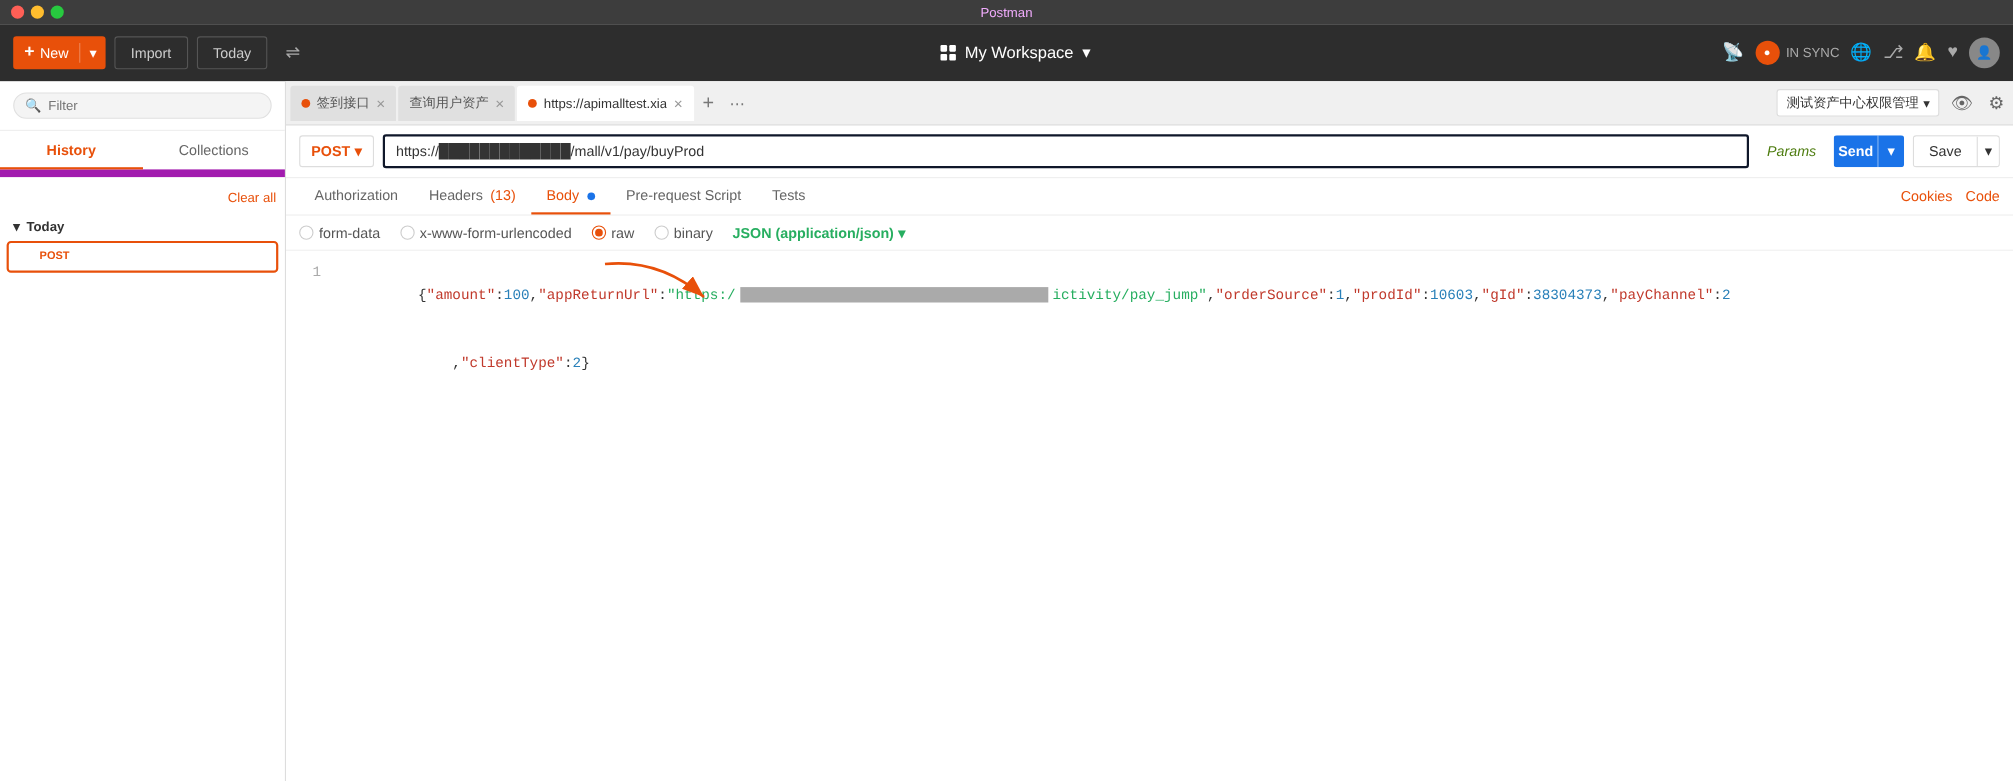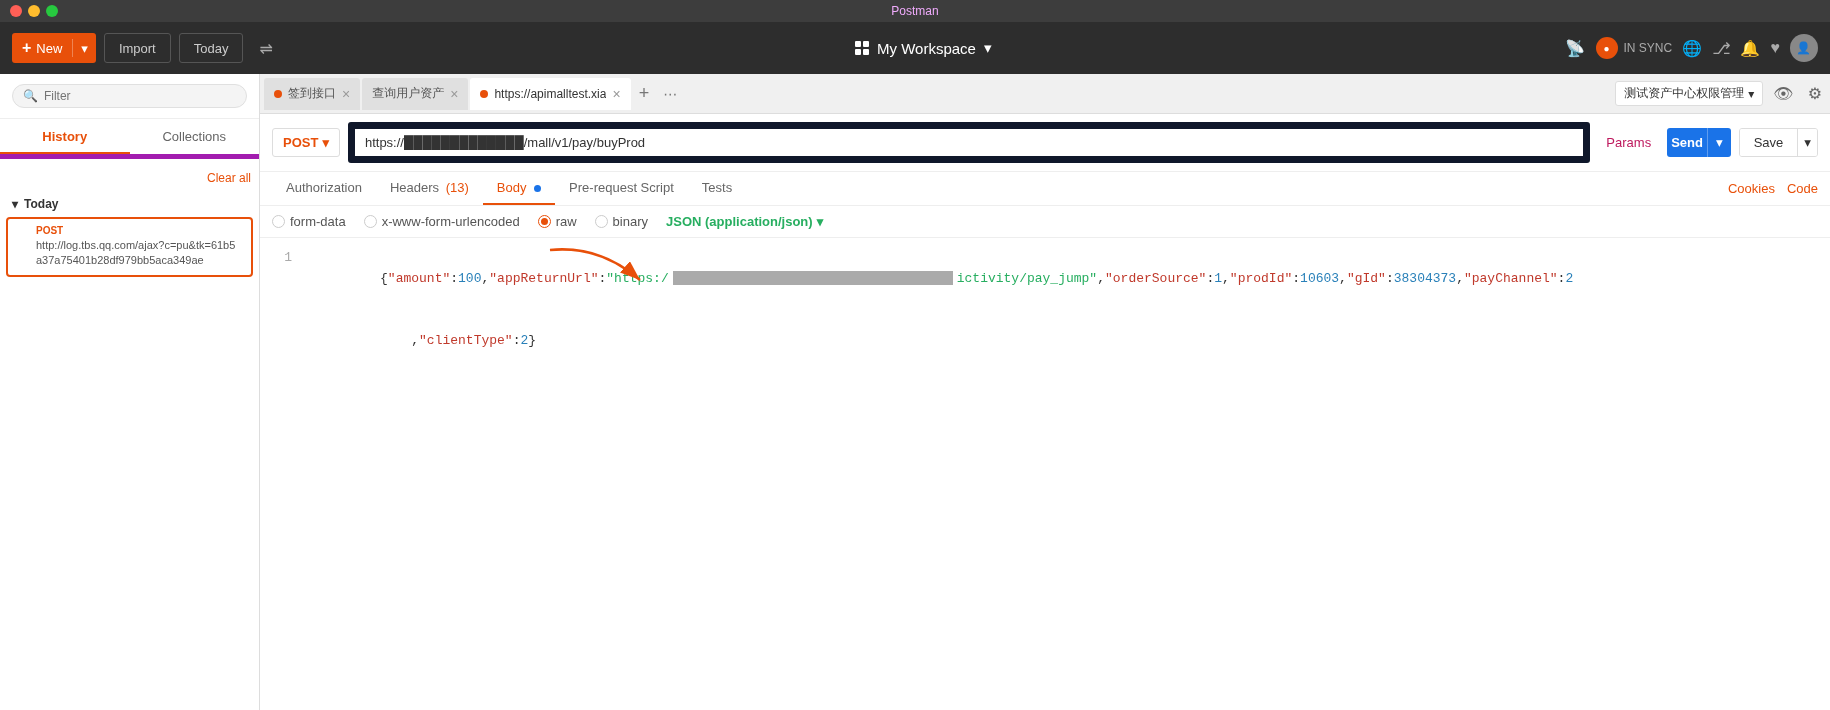--- a/index.html
+++ b/index.html
@@ -173,21 +173,21 @@
     .search-box input {
       border: none;
       background: transparent;
       outline: none;
       font-size: 12px;
       color: #666;
       width: 100%;
     }
     .sidebar-tabs {
       display: flex;
-      border-bottom: 5px solid #a21caf;
+      border-bottom: 7px solid #a21caf;
     }
     .sidebar-tab {
       flex: 1;
       text-align: center;
       padding: 10px 0;
       font-size: 13px;
       cursor: pointer;
       color: #666;
       position: relative;
     }
@@ -361,34 +361,35 @@
       padding: 6px 10px;
       font-size: 13px;
       font-weight: 600;
       color: #e8500a;
       background: #fff;
       cursor: pointer;
       gap: 4px;
     }
     .url-input {
       flex: 1;
-      border: 7px solid #0f172a;
+      border: 2px solid #0f172a;
       border-radius: 3px;
       padding: 6px 10px;
       font-size: 13px;
       color: #333;
       outline: none;
     }
     .params-btn {
       background: transparent;
       border: none;
-      color: #be185d;
+      color: #4d7c0f;
       font-size: 13px;
       cursor: pointer;
       padding: 0 8px;
+      font-style: italic;
     }
     .send-btn-group {
       display: flex;
       border-radius: 3px;
       overflow: hidden;
     }
     .send-btn {
       background: #1a73e8;
       color: white;
       border: none;
@@ -614,21 +615,20 @@
     </div>
     <div class="sidebar-content">
       <div class="clear-all">Clear all</div>
       <div class="history-group">
         <div class="history-group-header">
           <span>▾</span>
           <span>Today</span>
         </div>
         <div class="history-item">
           <div class="history-item-method">POST</div>
-          <div class="history-item-url">http://log.tbs.qq.com/ajax?c=pu&amp;tk=61b5a37a75401b28df979bb5aca349ae</div>
         </div>
       </div>
     </div>
   </div>
 
   <div class="main-content">
 
     <div class="tabs-bar">
       <div class="request-tab">
         <span class="tab-dot"></span>

